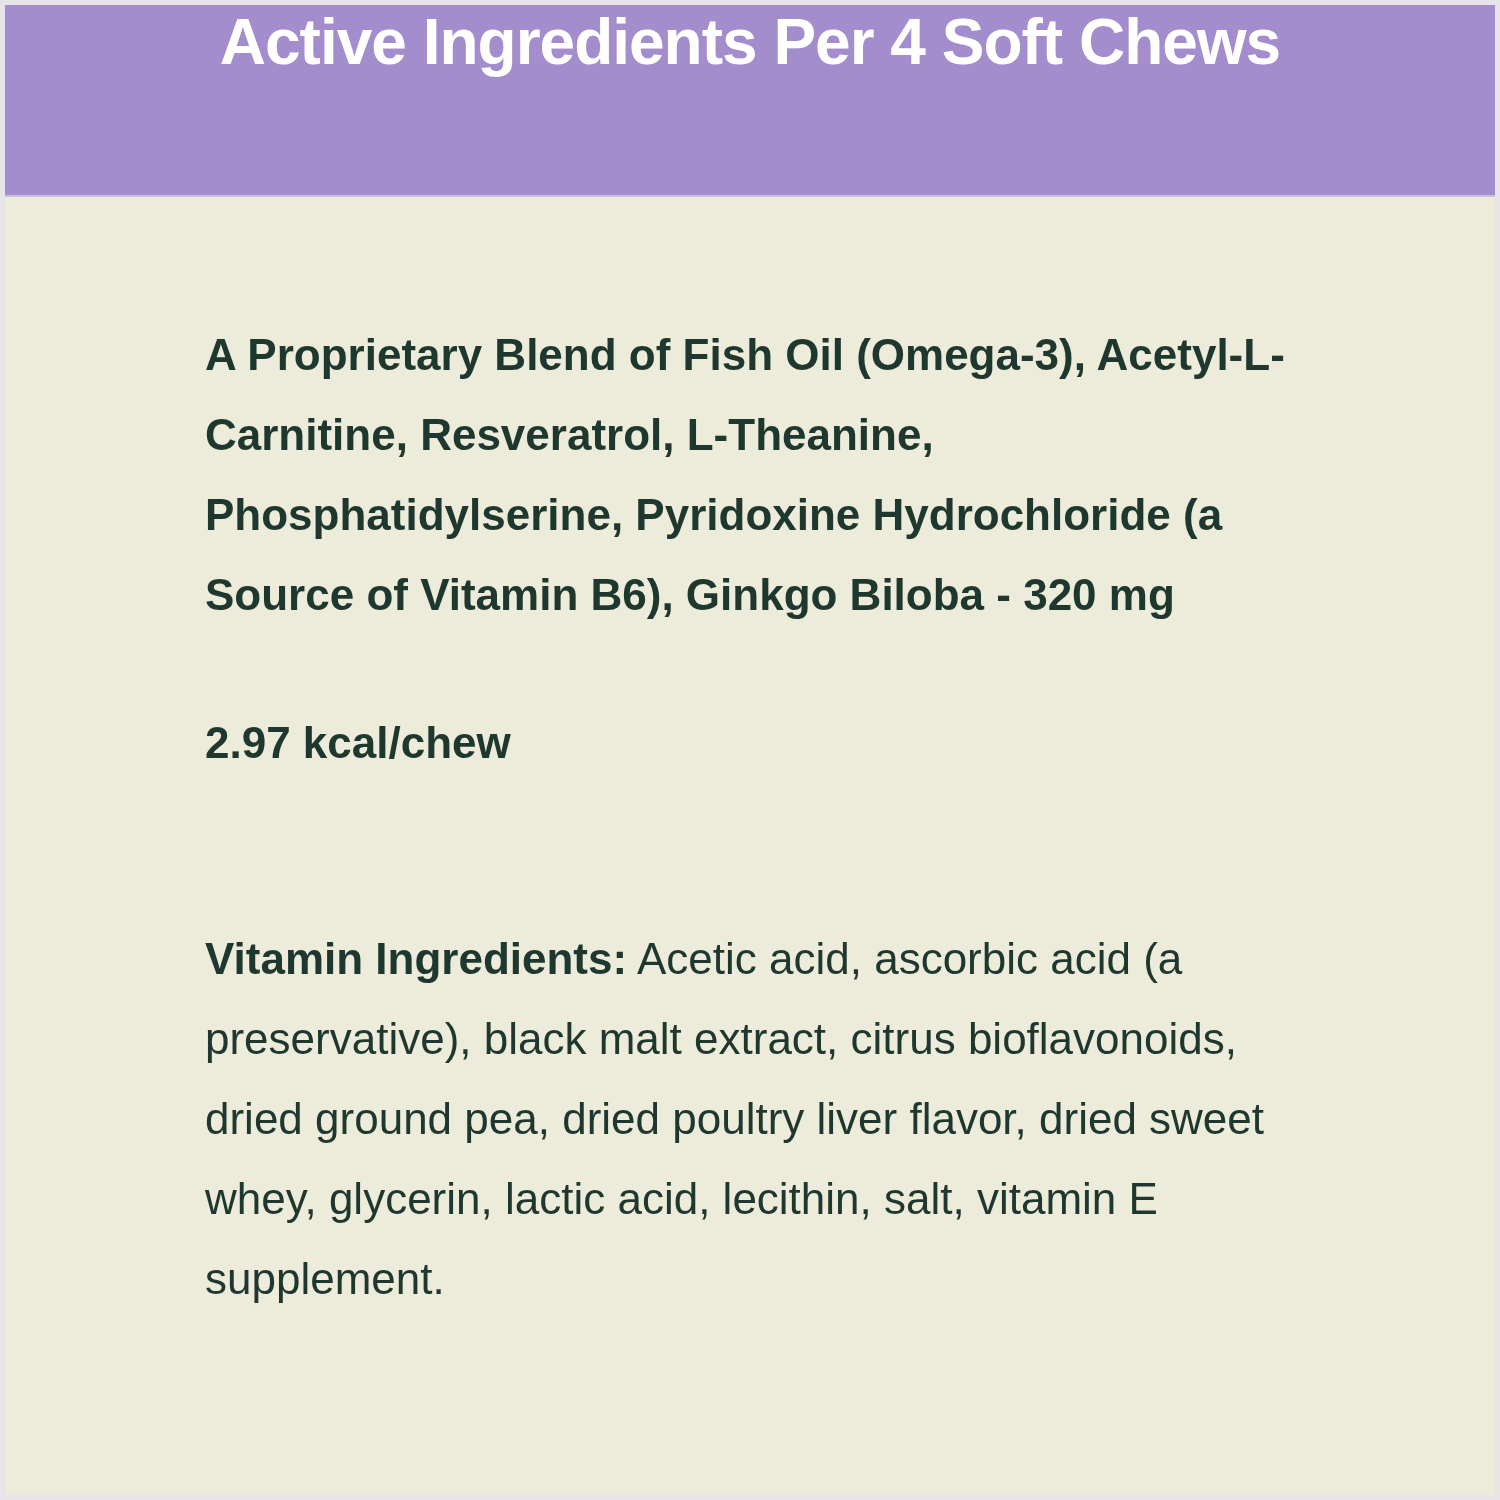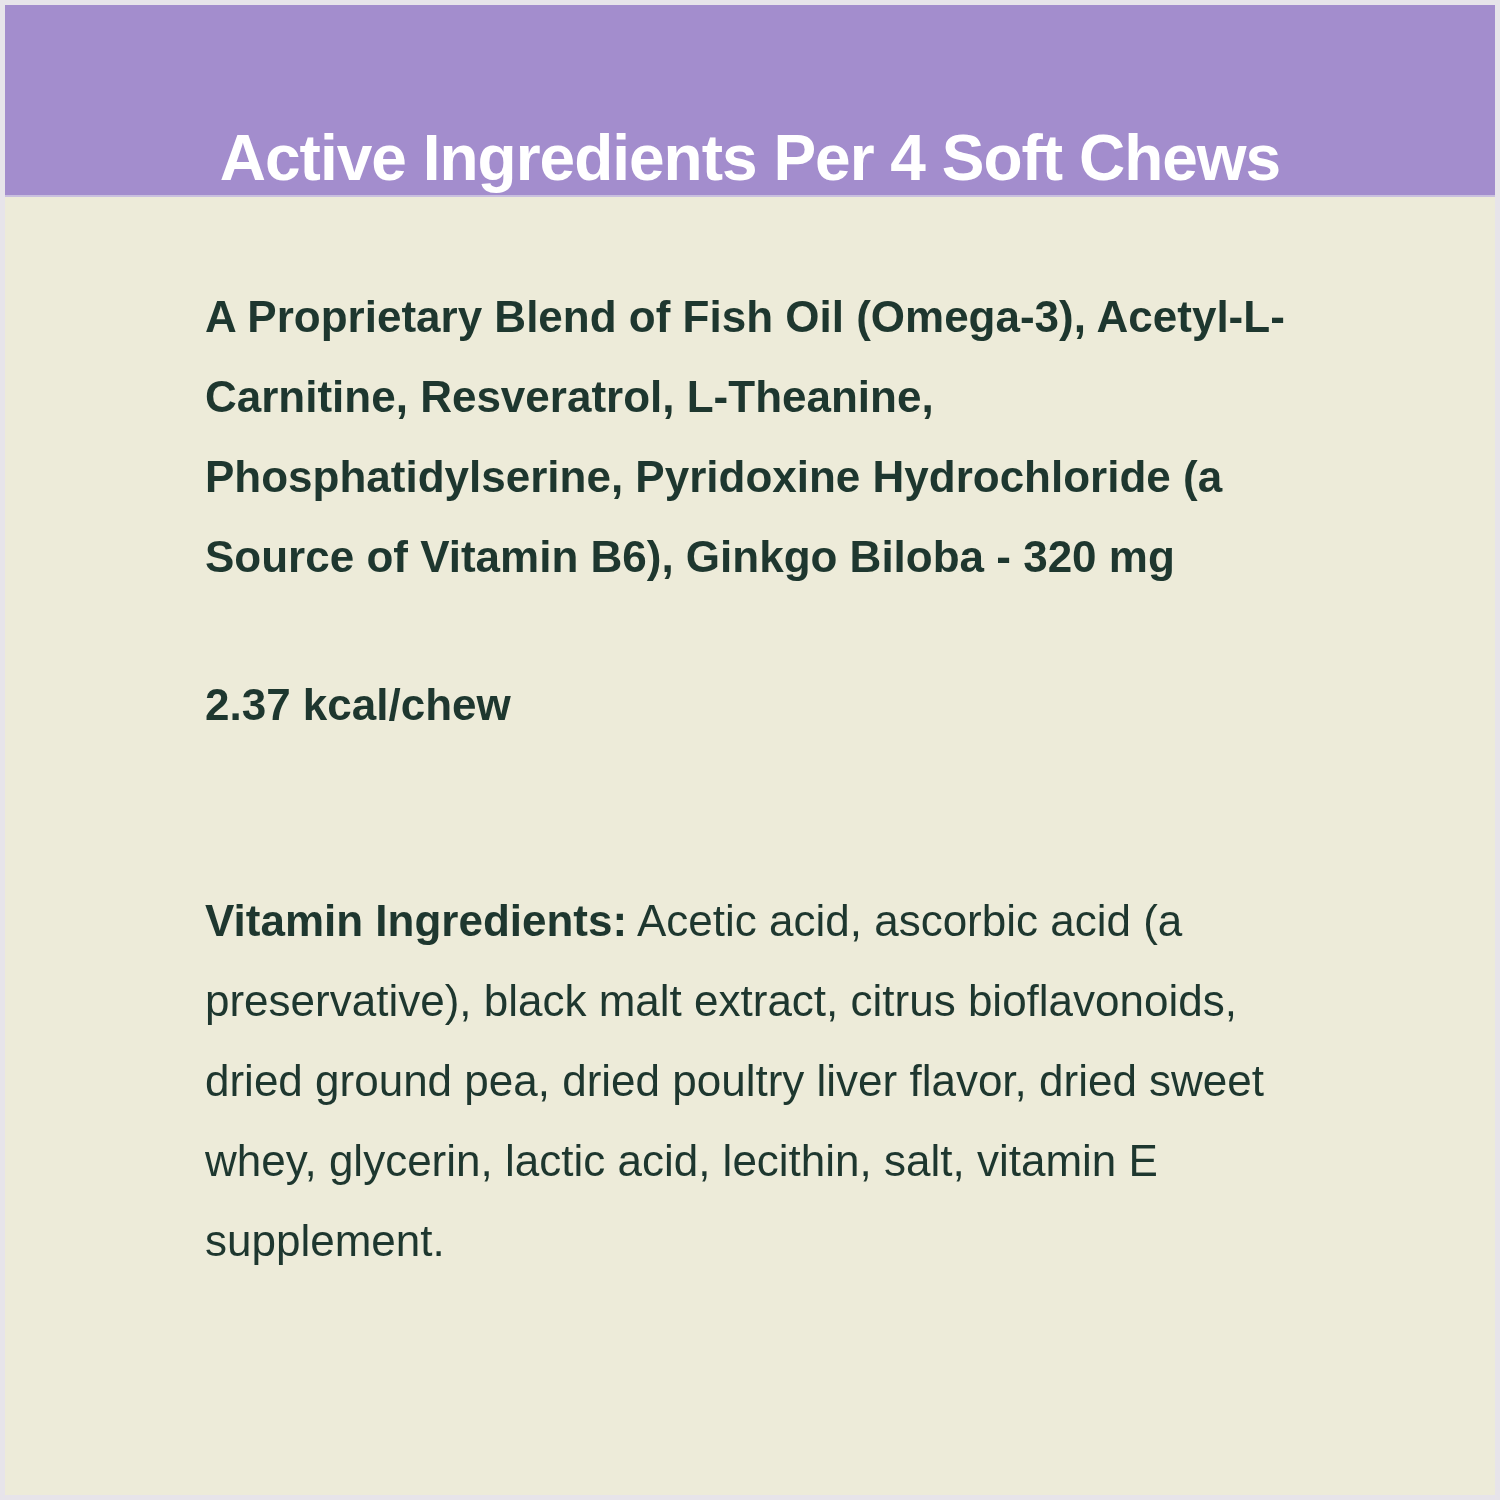--- a/index.html
+++ b/index.html
@@ -27,33 +27,33 @@
     background: #edebd9;
     display: flex;
     flex-direction: column;
   }
   .band {
     height: 190px;
     flex: 0 0 190px;
     background: #a38dcd;
     border-bottom: 2px solid #c9bfdf;
     display: flex;
-    align-items: flex-end;
+    align-items: flex-start;
     justify-content: center;
   }
   .band h1 {
     margin: 0;
     color: #ffffff;
     font-size: 64px;
     font-weight: bold;
     letter-spacing: -1px;
     white-space: nowrap;
   }
   .content {
-    padding: 80px 150px 0 200px;
+    padding: 118px 150px 0 200px;
     color: #1e372f;
   }
   .para {
     margin: 0;
     font-size: 44px;
     line-height: 80px;
     letter-spacing: 0;
     max-width: 1145px;
   }
   .bold {
@@ -73,19 +73,19 @@
   <div class="frame">
 
     <header class="band">
       <h1>Active Ingredients Per 4 Soft Chews</h1>
     </header>
 
     <main class="content">
 
       <p class="para bold blend">A Proprietary Blend of Fish Oil (Omega-3), Acetyl-L-Carnitine, Resveratrol, L-Theanine, Phosphatidylserine, Pyridoxine Hydrochloride (a Source of Vitamin B6), Ginkgo Biloba - 320 mg</p>
 
-      <p class="para bold kcal">2.37 kcal/chew</p>
+      <p class="para bold kcal">2.97 kcal/chew</p>
 
       <p class="para"><span class="bold">Vitamin Ingredients:</span><span> Acetic acid, ascorbic acid (a preservative), black malt extract, citrus bioflavonoids, dried ground pea, dried poultry liver flavor, dried sweet whey, glycerin, lactic acid, lecithin, salt, vitamin E supplement.</span></p>
 
     </main>
   </div>
 </div>
 
 </body></html>

